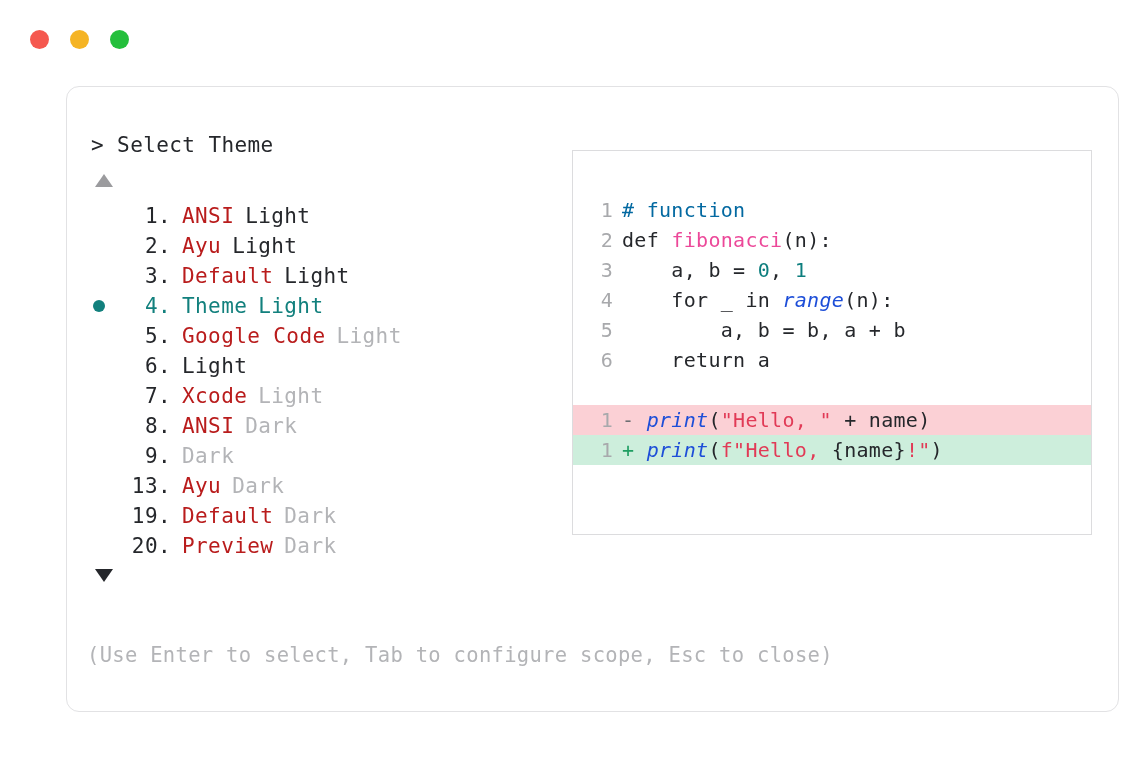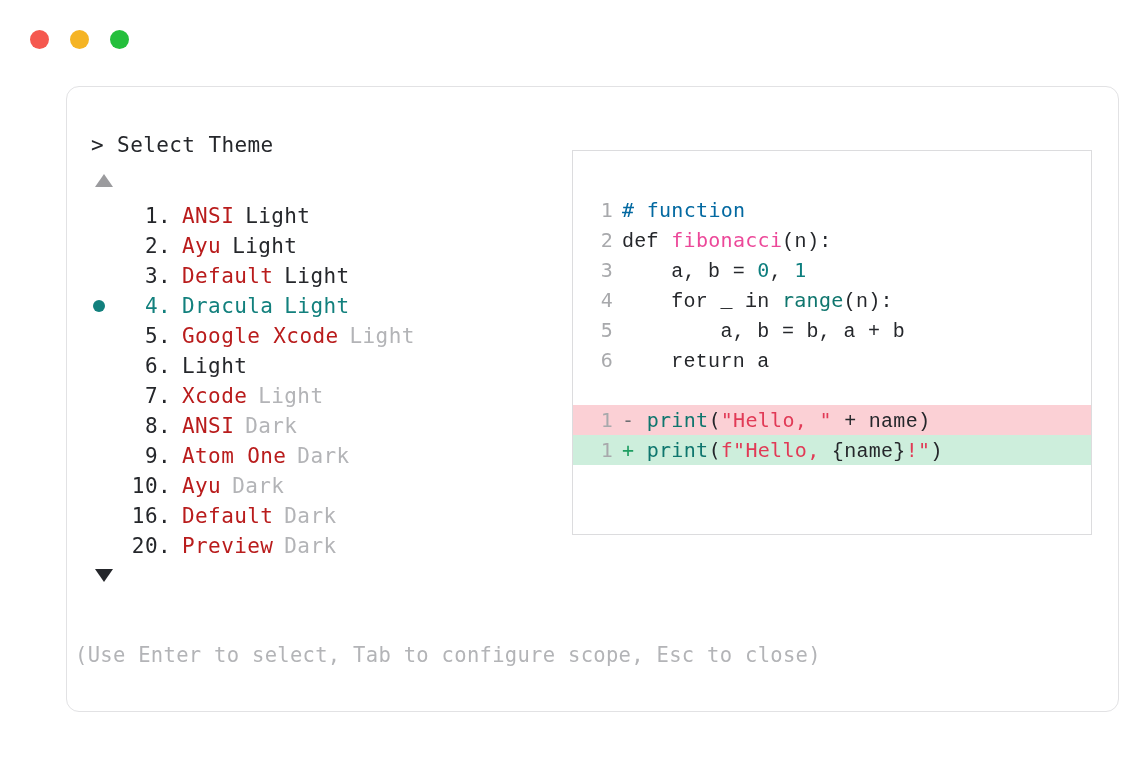--- a/index.html
+++ b/index.html
@@ -137,21 +137,21 @@
   .theme-row.selected .name-cell,
   .theme-row.selected .mode {
     color: #12807d;
   }
   .mode { color: #25272b; }
   .mode.dim { color: #b3b4b7; }
 
   
   .hint {
     position: absolute;
-    left: 8px;
+    left: 20px;
     top: 555px;
     font-size: 20.5px;
     line-height: 26px;
     color: #b3b4b7;
     letter-spacing: 0.3px;
     white-space: pre;
   }
 
   
   .preview-box {
@@ -191,24 +191,24 @@
   .code-line .src {
     padding-left: 9px;
   }
   .code-line.blank { height: 30px; }
 
   .code-line.diff-del { background: #fbd0d5; }
   .code-line.diff-add { background: #cdeedc; }
 
   
   .t-comment { color: #0369a1; }
-  .t-plain   { color: #25272b; font-family: Liberation Mono, monospace; }
+  .t-plain   { color: #25272b; }
   .t-func    { color: #ec4899; }
   .t-num     { color: #0d7e7e; }
-  .t-builtin { color: #0f766e; }
+  .t-builtin { color: #1d4ed8; font-style: italic; }
   .t-string  { color: #e13a56; }
   .t-op      { color: #25272b; }
   .t-plus    { color: #1e9e62; }
   .t-minus   { color: #6d6f73; }
 </style>
 </head>
 <body>
 
 <div class="titlebar">
   <span class="dot dot-red"></span>
@@ -245,28 +245,28 @@
           <span class="num-cell">3.</span>
           <span class="name-cell">Default</span>
           <span class="name-cell mode">Light</span>
         </div>
 
         <div class="theme-row selected">
           <span class="bullet-cell">
             <span class="bullet"></span>
           </span>
           <span class="num-cell">4.</span>
-          <span class="name-cell">Dracula</span>
+          <span class="name-cell">Theme</span>
           <span class="name-cell mode">Light</span>
         </div>
 
         <div class="theme-row">
           <span class="bullet-cell"></span>
           <span class="num-cell">5.</span>
-          <span class="name-cell">Google Xcode</span>
+          <span class="name-cell">Google Code</span>
           <span class="name-cell mode dim">Light</span>
         </div>
 
         <div class="theme-row">
           <span class="bullet-cell"></span>
           <span class="num-cell">6.</span>
           <span class="name-cell mode">Light</span>
         </div>
 
         <div class="theme-row">
@@ -279,34 +279,33 @@
         <div class="theme-row">
           <span class="bullet-cell"></span>
           <span class="num-cell">8.</span>
           <span class="name-cell">ANSI</span>
           <span class="name-cell mode dim">Dark</span>
         </div>
 
         <div class="theme-row">
           <span class="bullet-cell"></span>
           <span class="num-cell">9.</span>
-          <span class="name-cell">Atom One</span>
-          <span class="name-cell mode dim">Dark</span>
-        </div>
-
-        <div class="theme-row">
-          <span class="bullet-cell"></span>
-          <span class="num-cell">10.</span>
+          <span class="name-cell mode dim">Dark</span>
+        </div>
+
+        <div class="theme-row">
+          <span class="bullet-cell"></span>
+          <span class="num-cell">13.</span>
           <span class="name-cell">Ayu</span>
           <span class="name-cell mode dim">Dark</span>
         </div>
 
         <div class="theme-row">
           <span class="bullet-cell"></span>
-          <span class="num-cell">16.</span>
+          <span class="num-cell">19.</span>
           <span class="name-cell">Default</span>
           <span class="name-cell mode dim">Dark</span>
         </div>
 
         <div class="theme-row">
           <span class="bullet-cell"></span>
           <span class="num-cell">20.</span>
           <span class="name-cell">Preview</span>
           <span class="name-cell mode dim">Dark</span>
         </div>

